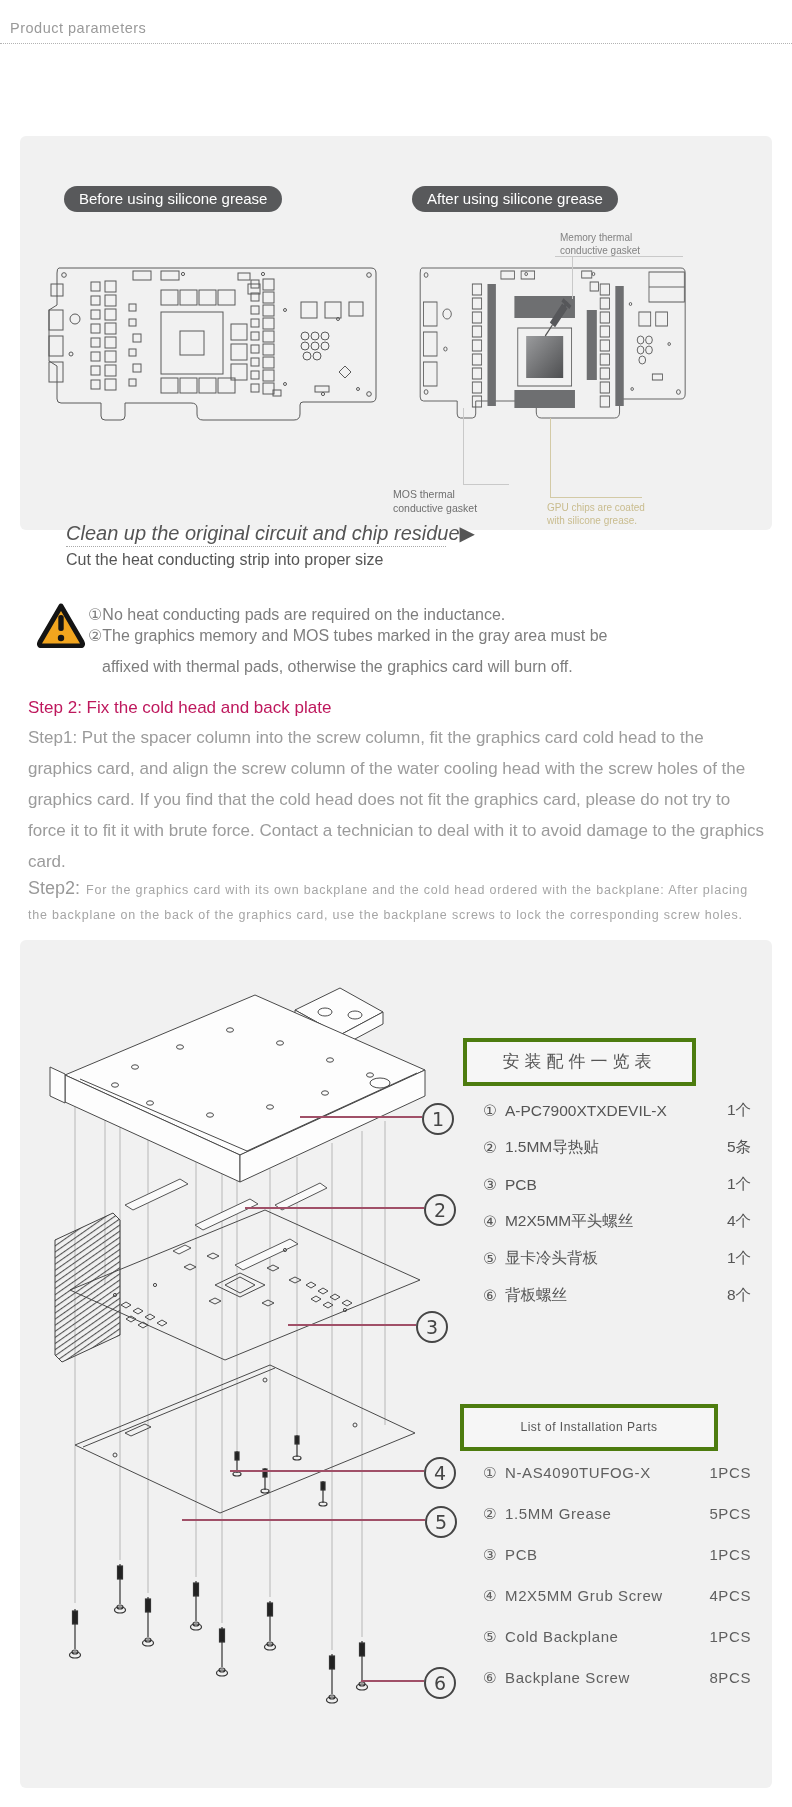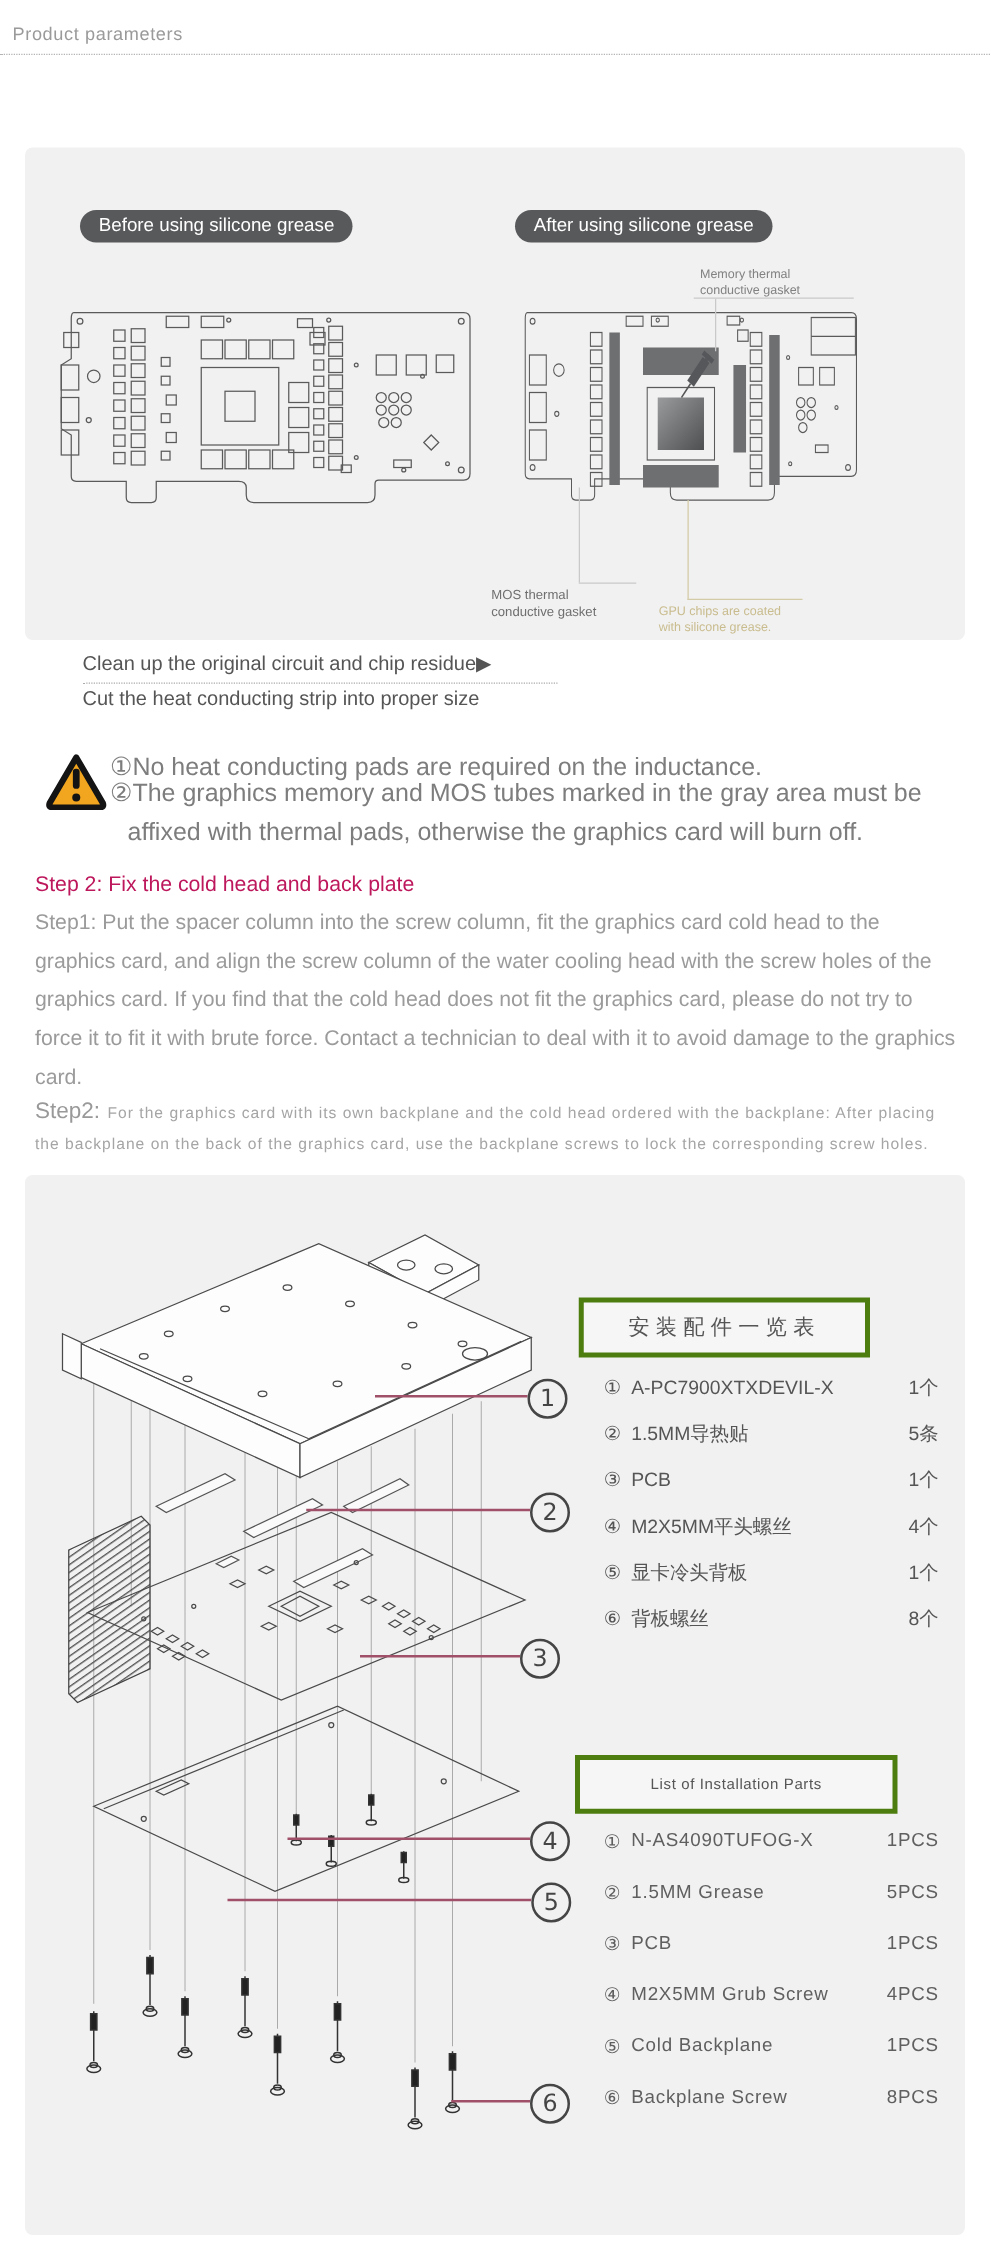--- a/index.html
+++ b/index.html
@@ -3,32 +3,32 @@
 <meta charset="utf-8">
 <style>
   html,body{margin:0;padding:0;background:#fff;}
   .page{position:relative;width:792px;height:1807px;background:#ffffff;overflow:hidden;
         font-family:"Liberation Sans","DejaVu Sans",sans-serif;padding-left:32px;}
   .abs{position:absolute;}
   .hdr{left:10px;top:20px;font-size:14.5px;color:#9a9a9a;letter-spacing:.5px;}
   .hdr-rule{left:0;top:43px;width:792px;border-top:1px dotted #b3b3b3;}
   .step1{left:36px;top:64px;font-size:16.5px;color:#555;}
   .card{background:#f1f1f1;border-radius:6px;}
-  #card1{left:20px;top:118px;width:752px;height:394px;}
+  #card1{left:20px;top:136px;width:752px;height:394px;}
   #card2{left:20px;top:940px;width:752px;height:848px;}
   .pill{position:absolute;height:26px;line-height:26px;padding:0 15px;background:#58595b;
         color:#fff;font-size:15px;border-radius:13px;white-space:nowrap;}
   .lbl{position:absolute;font-size:10px;line-height:1.3;color:#828282;}
-  .lbl.khaki{color:#c9bc8e;}
+  .lbl.khaki{color:#c9bc8e;margin-left:20px;}
   .line{position:absolute;background:#c9c9c9;}
   .line.khaki{background:#d3caa6;}
-  .clean{left:66px;top:521px;font-size:16px;color:#555;}
+  .clean{left:66px;top:521px;font-size:20px;color:#555;font-style:italic;}
   .clean-rule{left:66px;top:546px;width:380px;border-top:1px dotted #aaa;}
   .cut{left:66px;top:551px;font-size:16px;color:#555;}
-  .warn-txt{left:88px;top:604px;font-size:20px;color:#7d7d7d;line-height:21px;}
+  .warn-txt{left:88px;top:604px;font-size:16px;color:#7d7d7d;line-height:21px;}
   .warn-txt .ind{padding-left:14px;margin-top:10px;}
   .s2title{left:28px;top:698px;font-size:17px;color:#be185d;}
   .s2body{left:28px;top:722px;width:738px;font-size:17px;color:#9b9b9b;line-height:31px;}
   .s2note{left:28px;top:876px;width:726px;font-size:12.5px;color:#a5a5a5;line-height:25px;letter-spacing:.8px;}
   .s2note .big{font-size:18px;color:#999;letter-spacing:0;margin-right:6px;}
   .co{position:absolute;width:28px;height:28px;border:2px solid #454545;border-radius:50%;
       color:#454545;font-size:19px;line-height:28px;text-align:center;
       font-family:"DejaVu Sans",sans-serif;}
   .leader{position:absolute;height:2px;background:#a05068;}
   .tbl-hd{position:absolute;border:4px solid #4d7c0f;background:#f6f6f6;color:#555;

